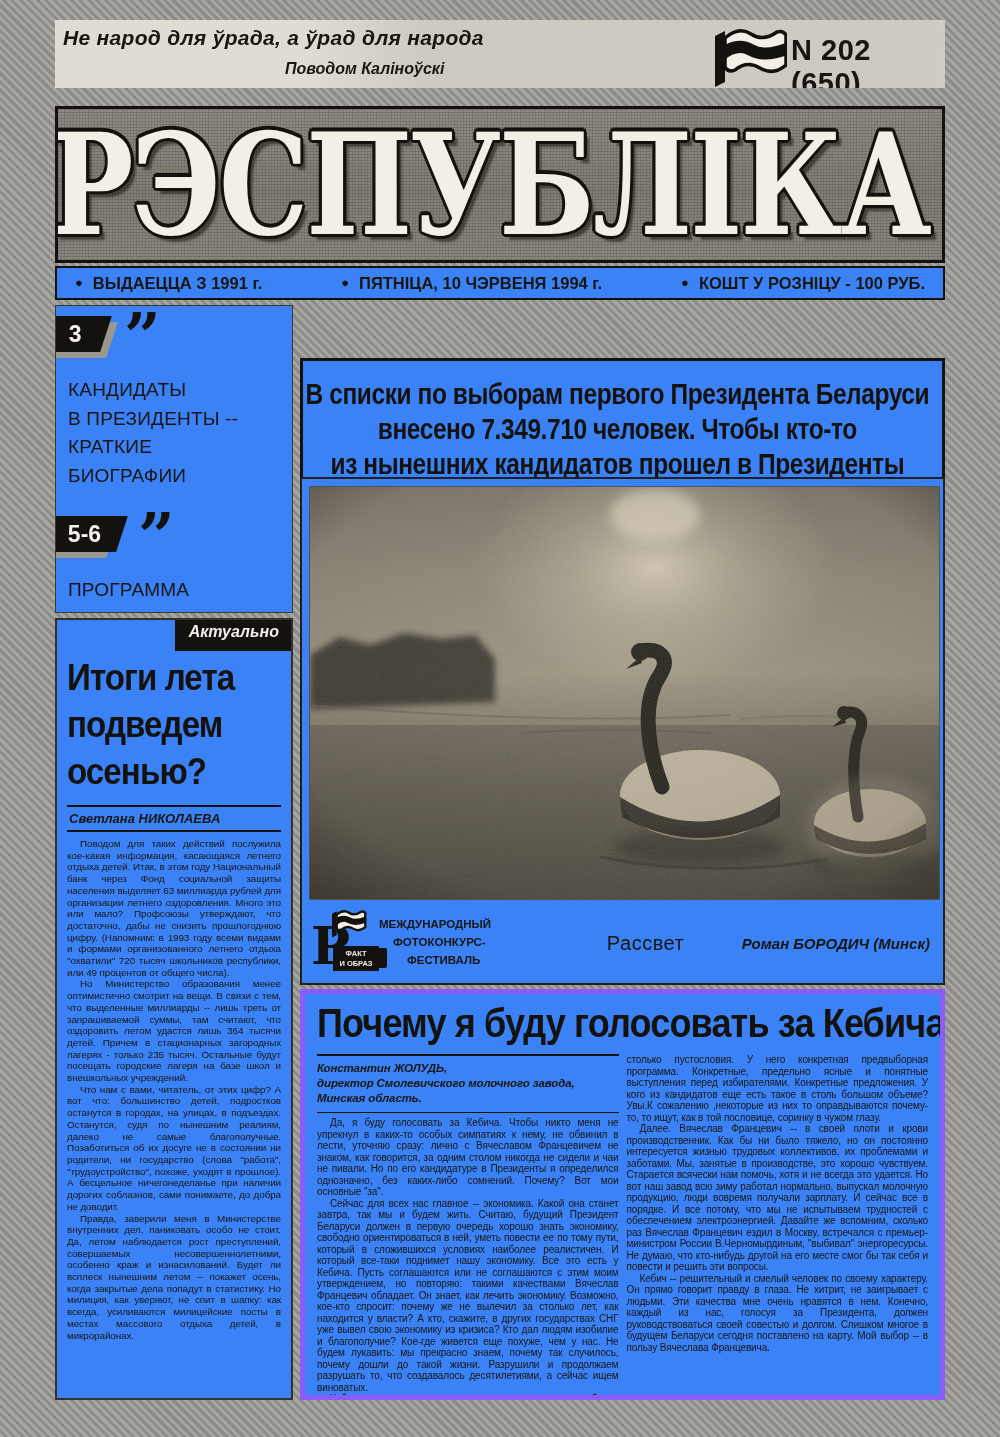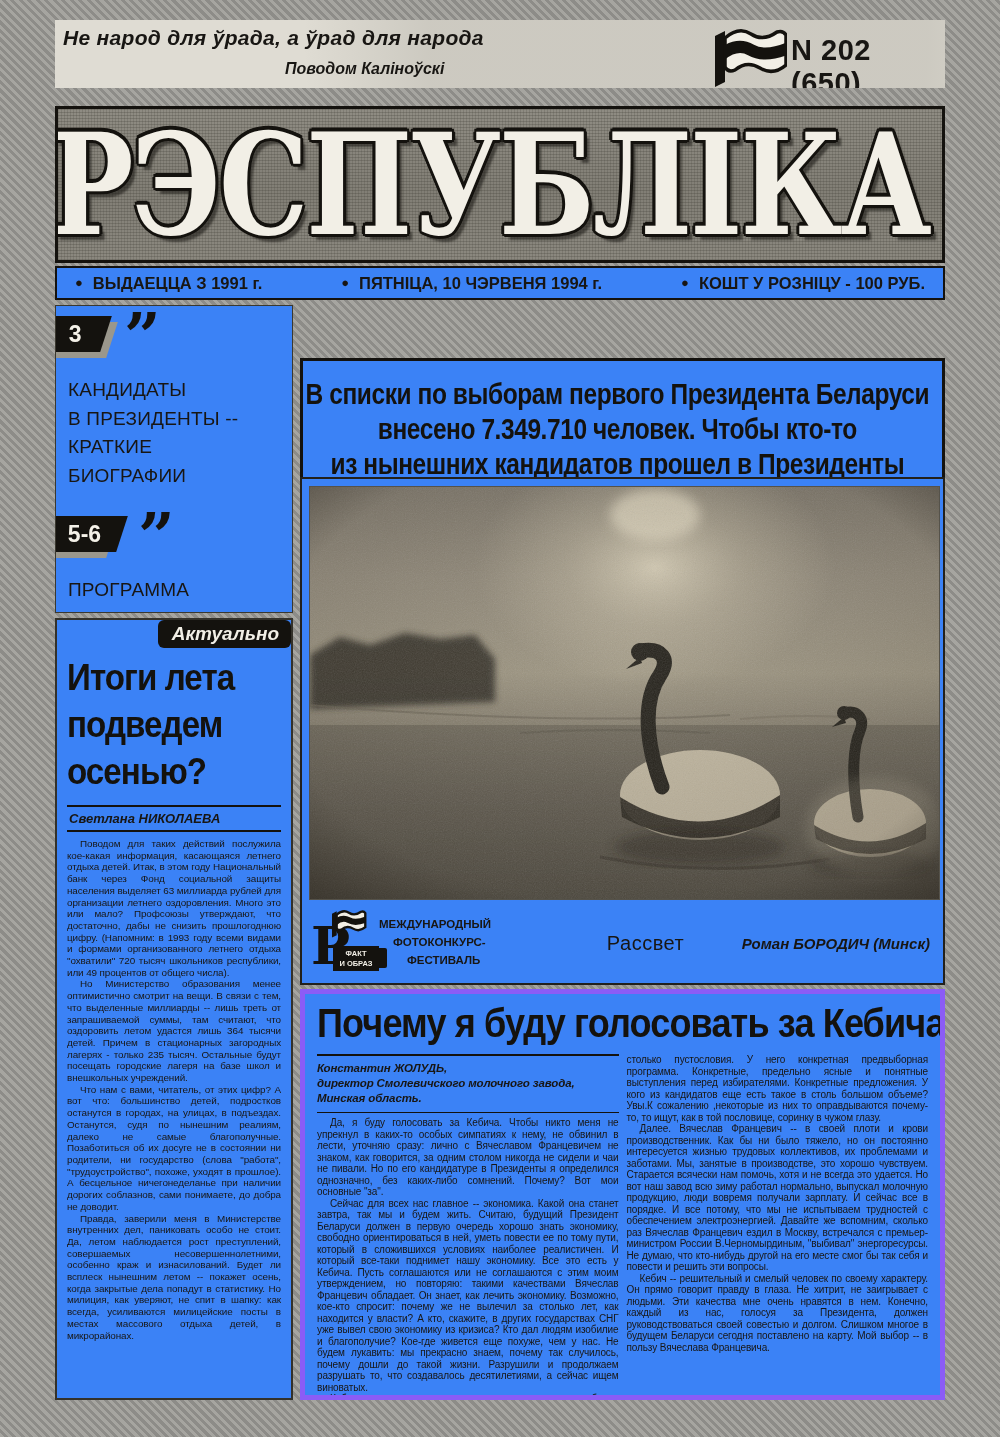--- a/index.html
+++ b/index.html
@@ -68,21 +68,21 @@
   .pc-smallbox{position:absolute;left:22px;top:34px;width:46px;height:22px;background:#14120e;color:#f2efe6;
     font-size:7.5px;font-weight:bold;line-height:1.3;text-align:center;padding-top:3px;}
   .pc-roll{position:absolute;left:66px;top:36px;width:10px;height:20px;background:#14120e;border-radius:2px;}
   .pc-text{font-size:11.5px;font-weight:bold;line-height:1.55;margin-left:6px;}
   .photo-caption{flex:1;text-align:center;font-size:20px;letter-spacing:.5px;}
   .photo-credit{width:240px;text-align:right;font-size:15px;font-weight:bold;font-style:italic;}
 
   
   .left-article{left:55px;top:618px;width:238px;height:782px;border:2px solid #33312a;padding:0 10px 8px 10px;}
   .kicker{position:absolute;right:0;top:0;background:#14120e;color:#f2efe6;font-style:italic;font-weight:bold;
-    font-size:19px;padding:3px 12px 3px 14px;border-radius:6px;}
+    font-size:16px;padding:3px 12px 10px 14px;}
   .la-headline{margin-top:34px;font-weight:800;font-size:36px;line-height:47px;letter-spacing:-1px;
     transform:scaleX(0.92);transform-origin:0 0;white-space:pre-line;color:#14120e;}
   .la-byline{margin-top:10px;border-top:2px solid #14120e;border-bottom:2px solid #14120e;
     padding:4px 2px;font-size:13px;font-weight:bold;font-style:italic;}
   .la-body{margin-top:6px;font-size:9.9px;line-height:11.7px;text-align:justify;letter-spacing:-.1px;}
   .la-body p,.ma-col p{margin:0;text-indent:13px;}
 
   
   .main-article{left:300px;top:989px;width:645px;height:411px;border:5px solid #8b5cf6;padding:6px 12px;}
   .ma-headline{font-weight:800;font-size:41px;line-height:46px;letter-spacing:-1px;white-space:nowrap;

